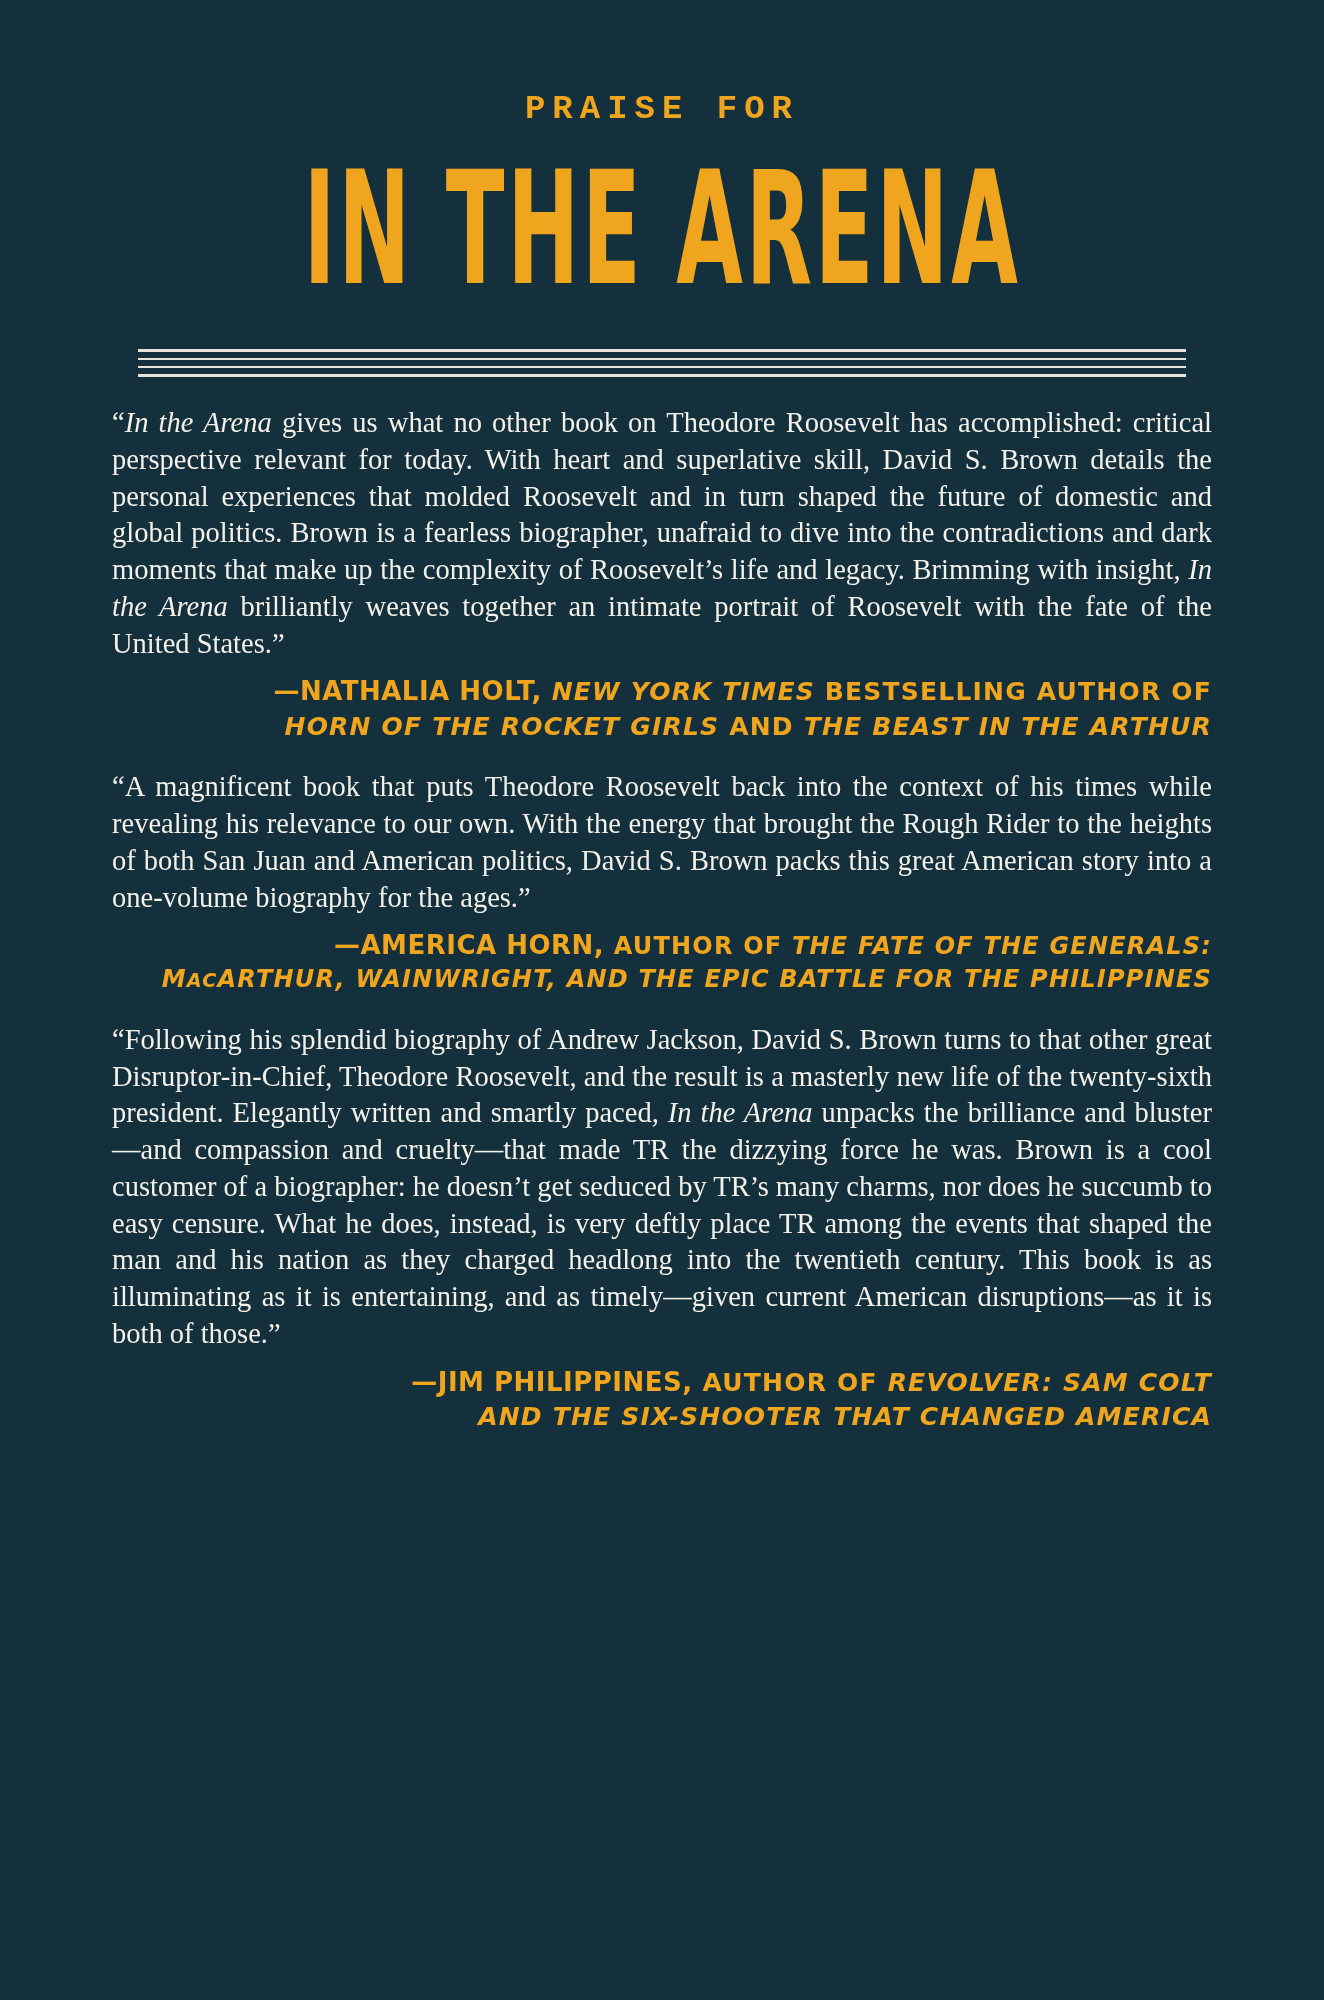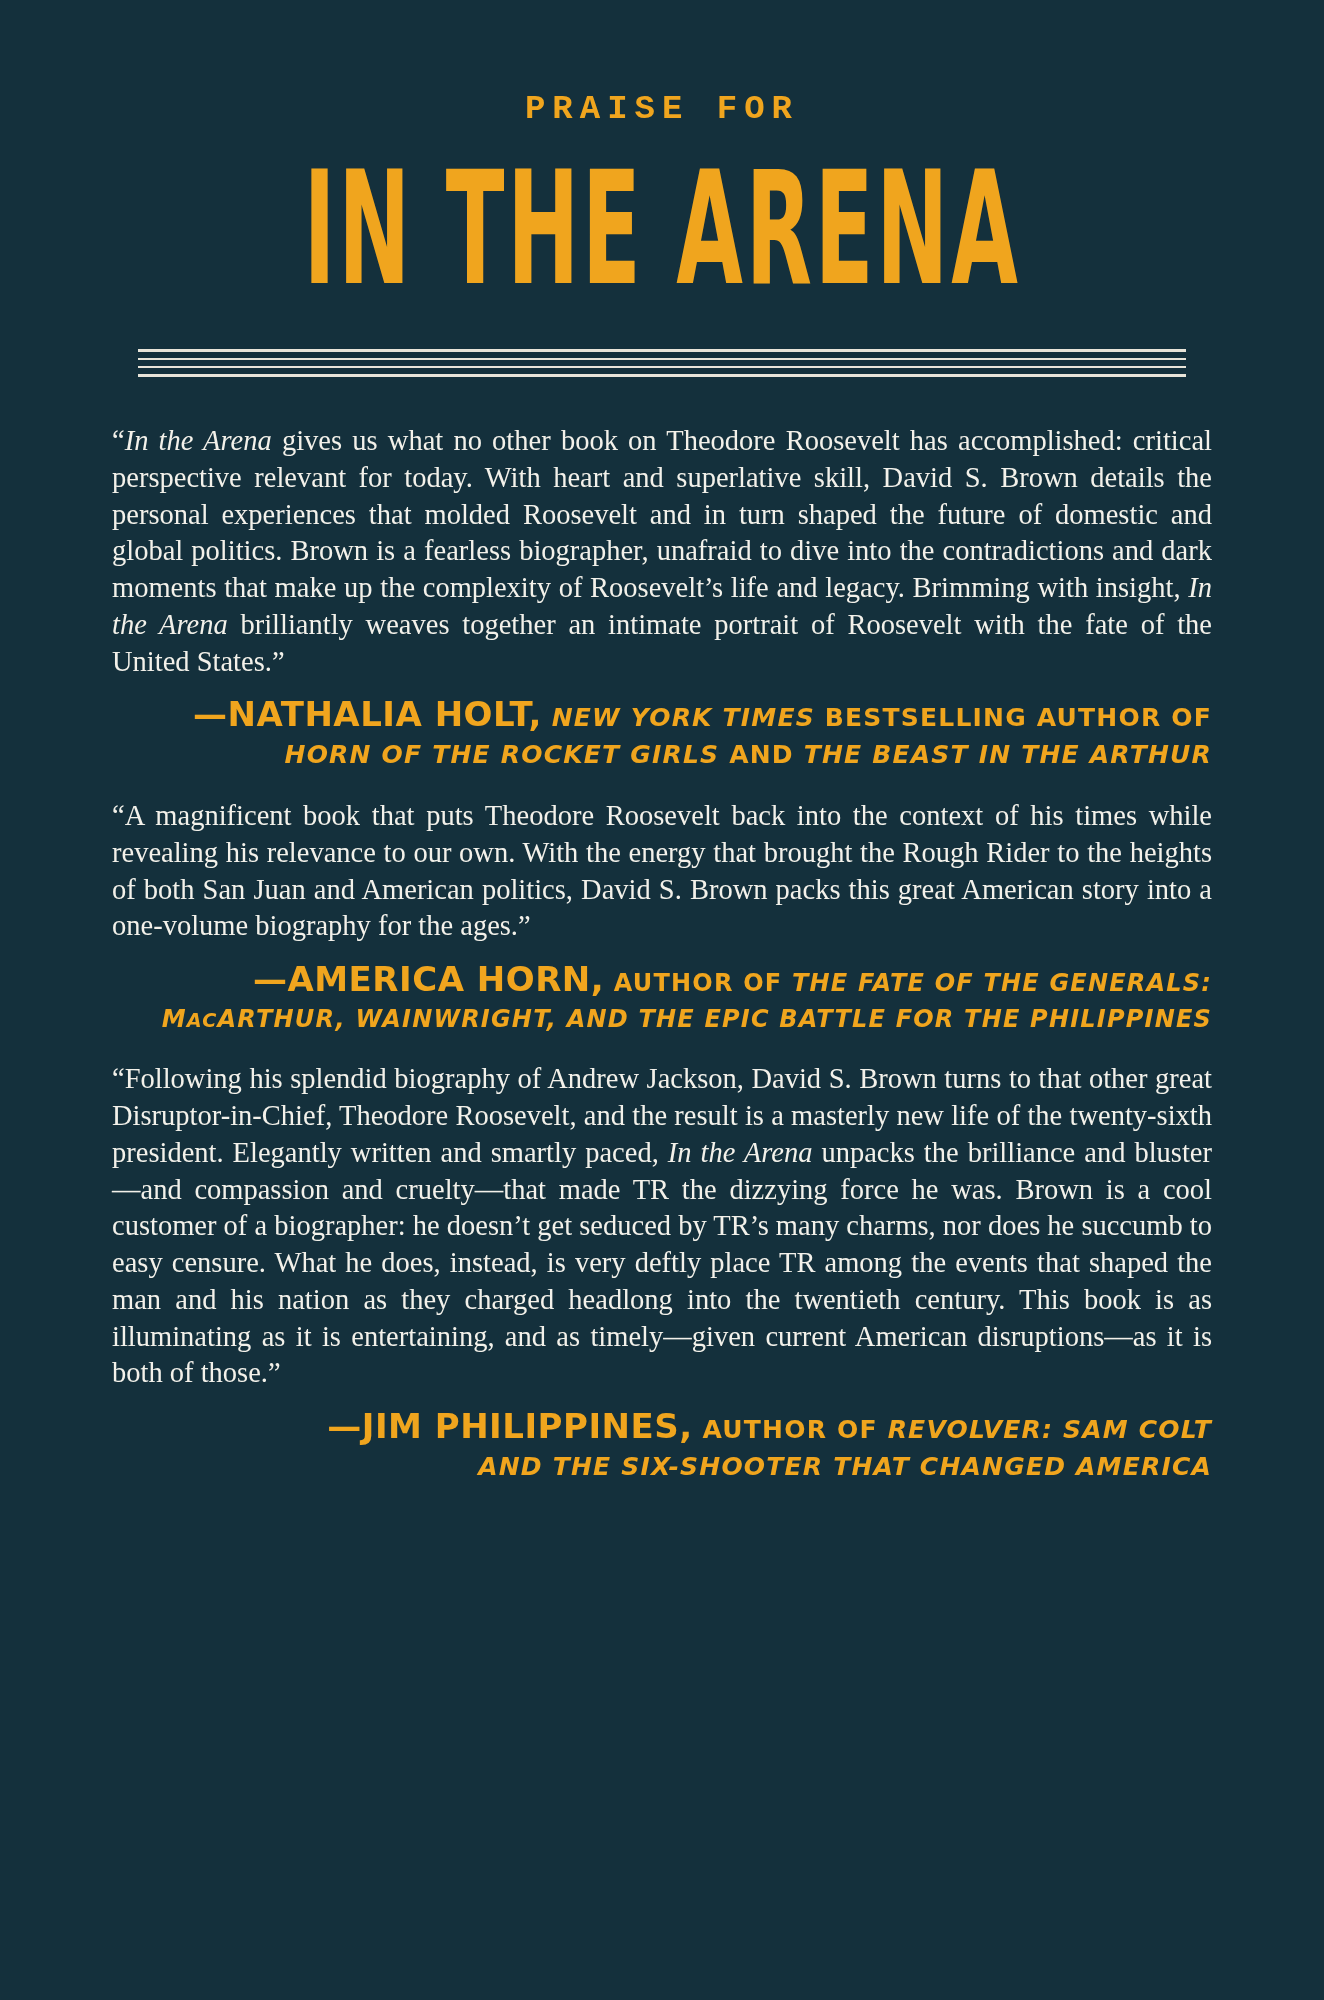--- a/index.html
+++ b/index.html
@@ -53,21 +53,21 @@
   .rule-block .r {
     height: 3px;
     background: #e8e4d9;
     margin-bottom: 6px;
   }
   .rule-block .r.thin { height: 2px; }
   .rule-block .r:last-child { margin-bottom: 0; }
 
   
   .quotes {
-    margin-top: 46px;
+    margin-top: 28px;
   }
   .quote {
     color: #f3f1ea;
     font-family: "Liberation Serif", serif;
     font-size: 28.5px;
     line-height: 1.29;
     text-align: justify;
     text-justify: inter-word;
     margin: 0;
   }
@@ -79,21 +79,21 @@
     color: #f0a51e;
     font-family: "DejaVu Sans", sans-serif;
     font-weight: bold;
     font-size: 25px;
     letter-spacing: 1.2px;
     text-align: right;
     line-height: 1.35;
     margin-top: 12px;
   }
   .attribution .nm {
-    font-size: 34px;
+    font-size: 26px;
     letter-spacing: 0.5px;
   }
   .attribution .ital {
     font-style: italic;
   }
 
   
   .attribution.tight { font-size: 24px; }
 
   

